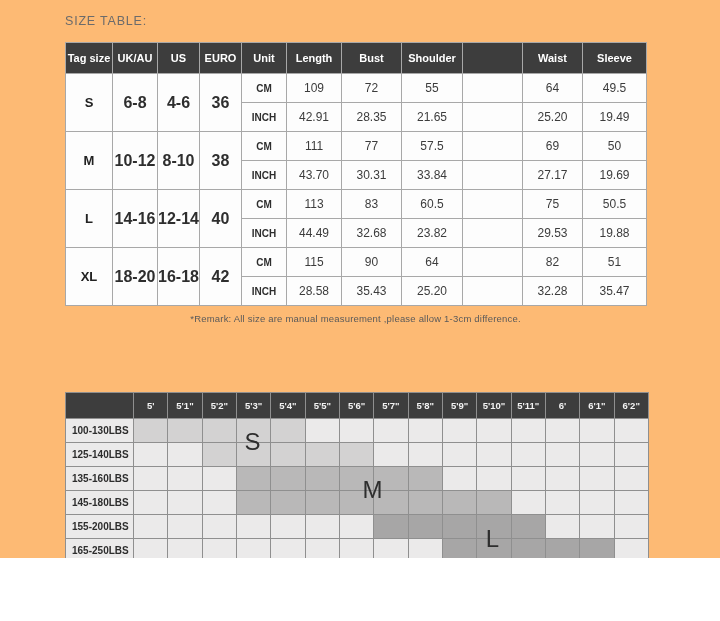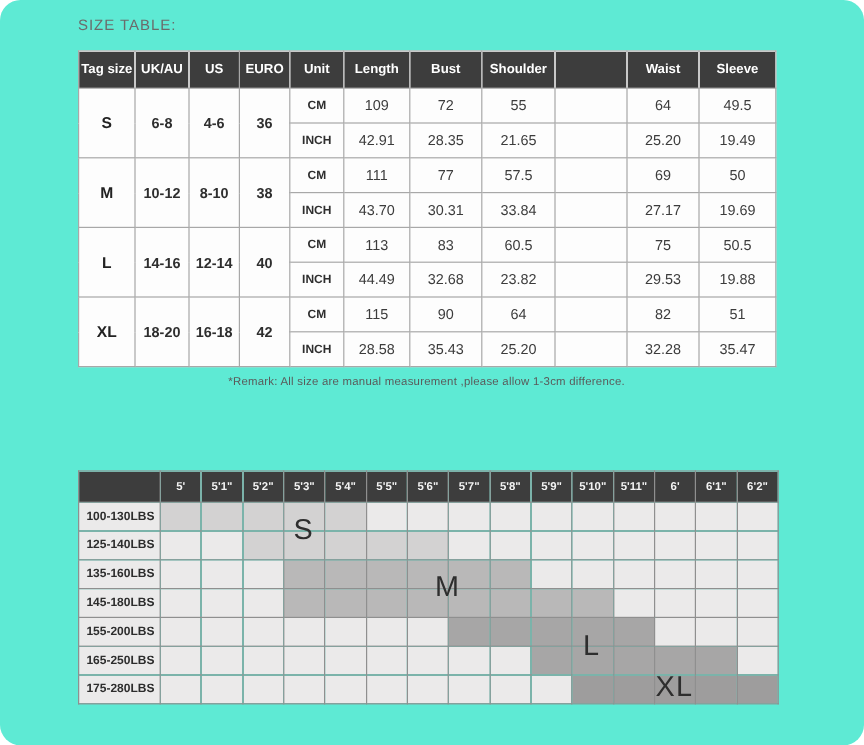--- a/index.html
+++ b/index.html
@@ -1,23 +1,22 @@
 <!DOCTYPE html>
 <html><head>
 <meta charset="utf-8">
 <style>
   html,body{margin:0;padding:0;}
   .canvas{
     position:relative;
-    width:720px;height:621px;
-    background:#5eead4;
+    width:720px;height:558px;
+    background:#fdba74;
     font-family:"Liberation Sans", sans-serif;
     color:#3a3a3a;
     overflow:hidden;
-    border-radius:17px;
   }
   .section-title{
     position:absolute;left:65px;
     font-size:12.5px;color:#6b6b6b;letter-spacing:0.8px;
   }
   #size-table-title{top:14px;}
   #size-suggestion-title{top:362px;}
 
   
   table{border-collapse:collapse;table-layout:fixed;}
@@ -29,21 +28,21 @@
     border:1px solid #a8a8a8;
     text-align:center;vertical-align:middle;
     padding:0;overflow:hidden;white-space:nowrap;
   }
   .size-table thead th{
     background:#3d3d3d;color:#ffffff;
     height:30px;font-size:11px;font-weight:bold;
   }
   .size-table tbody td{height:28px;font-size:12px;color:#3c3c3c;}
   .size-table td.tag{font-size:13px;font-weight:bold;color:#222;}
-  .size-table td.conv{font-size:12px;font-weight:bold;color:#2e2e2e;}
+  .size-table td.conv{font-size:16px;font-weight:bold;color:#2e2e2e;}
   .size-table td.unit{font-size:10px;font-weight:bold;color:#2e2e2e;}
 
   .remark{
     position:absolute;left:65px;top:313px;width:581px;
     text-align:center;font-size:9.5px;color:#5a5a5a;letter-spacing:0.2px;
   }
 
   
   .suggestion-wrap{position:absolute;left:65px;top:392px;width:583px;}
   .suggestion-table{width:583px;}

